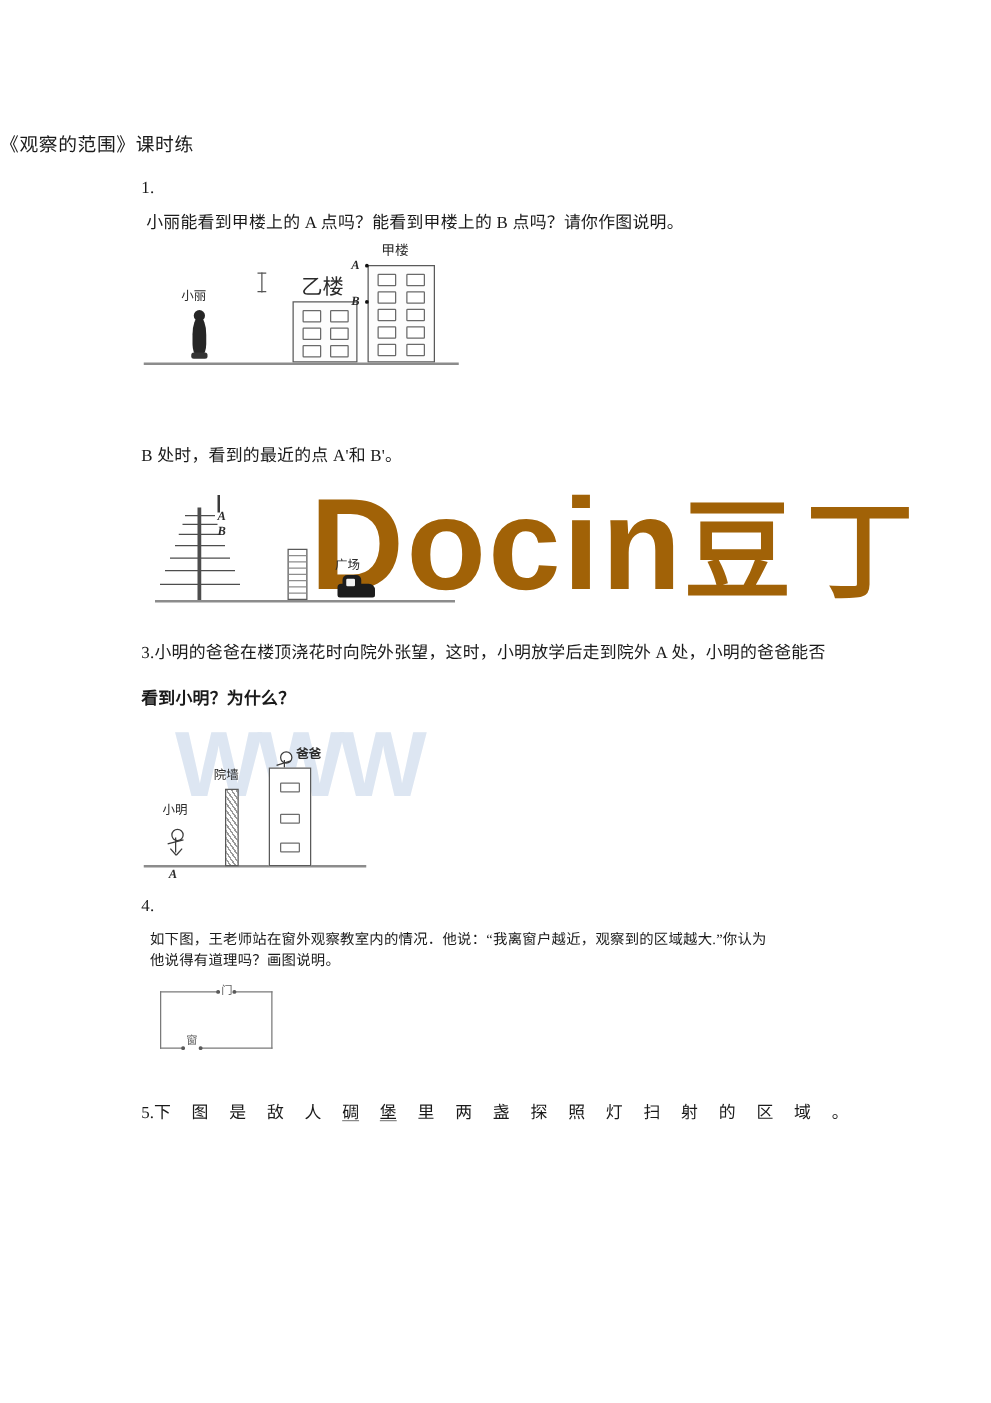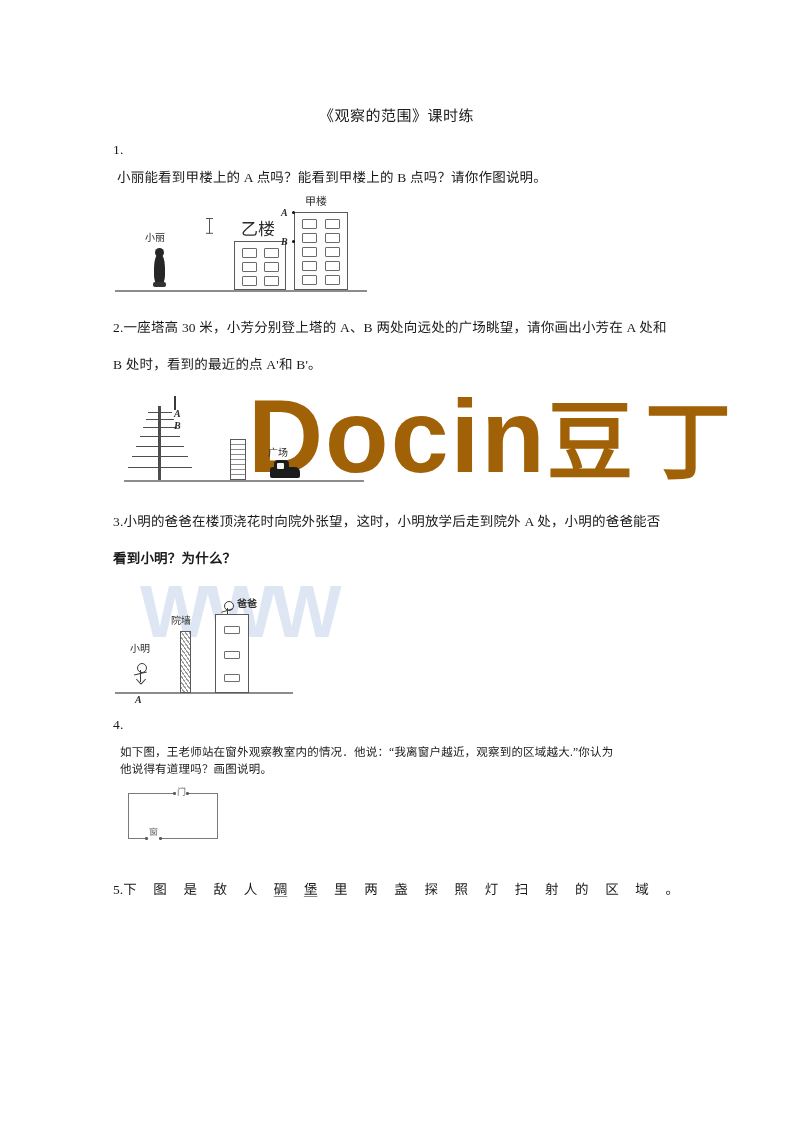--- a/index.html
+++ b/index.html
@@ -28,21 +28,21 @@
     position:absolute;left:140px;top:575px;
     font-family:"Liberation Sans","DejaVu Sans",sans-serif;
     font-size:74px;line-height:74px;font-weight:700;
     color:#dde6f2;letter-spacing:-4px;white-space:nowrap;
   }
 
   
   .content{position:absolute;inset:0;z-index:3;}
   .title{
     position:absolute;left:0;right:0;top:104px;
-    text-align:center;font-size:15px;letter-spacing:.5px;
+    text-align:left;font-size:15px;letter-spacing:.5px;
   }
   .ptext{
     position:absolute;font-size:13.5px;line-height:19px;
     letter-spacing:.2px;white-space:nowrap;
   }
   .num-only{font-family:"Liberation Serif","DejaVu Serif",serif;}
   .q-small{font-size:11.5px;line-height:16px;}
   .q5{
     position:absolute;left:113px;top:880px;width:566px;
     font-size:13.5px;line-height:20px;
@@ -277,21 +277,20 @@
     <div class="segv" style="left:97px;top:5px;height:46px;"></div>
   </div>
 
   <div class="content">
 
     <div class="title">《观察的范围》课时练</div>
 
     <div class="ptext num-only" style="left:113px;top:140px;">1.</div>
     <div class="ptext" style="left:117px;top:168px;">小丽能看到甲楼上的 A 点吗？能看到甲楼上的 B 点吗？请你作图说明。</div>
 
-    <div class="ptext" style="left:113px;top:318px;">2.一座塔高 30 米，小芳分别登上塔的 A、B 两处向远处的广场眺望，请你画出小芳在 A 处和</div>
     <div class="ptext" style="left:113px;top:355px;">B 处时，看到的最近的点 A'和 B'。</div>
 
     <div class="ptext" style="left:113px;top:512px;">3.小明的爸爸在楼顶浇花时向院外张望，这时，小明放学后走到院外 A 处，小明的爸爸能否</div>
     <div class="ptext" style="left:113px;top:549px;font-weight:bold;">看到小明？为什么？</div>
 
     <div class="ptext num-only" style="left:113px;top:715px;">4.</div>
     <div class="ptext q-small" style="left:120px;top:744px;">如下图，王老师站在窗外观察教室内的情况．他说：“我离窗户越近，观察到的区域越大.”你认为</div>
     <div class="ptext q-small" style="left:120px;top:761px;">他说得有道理吗？画图说明。</div>
 
     <div class="q5">

